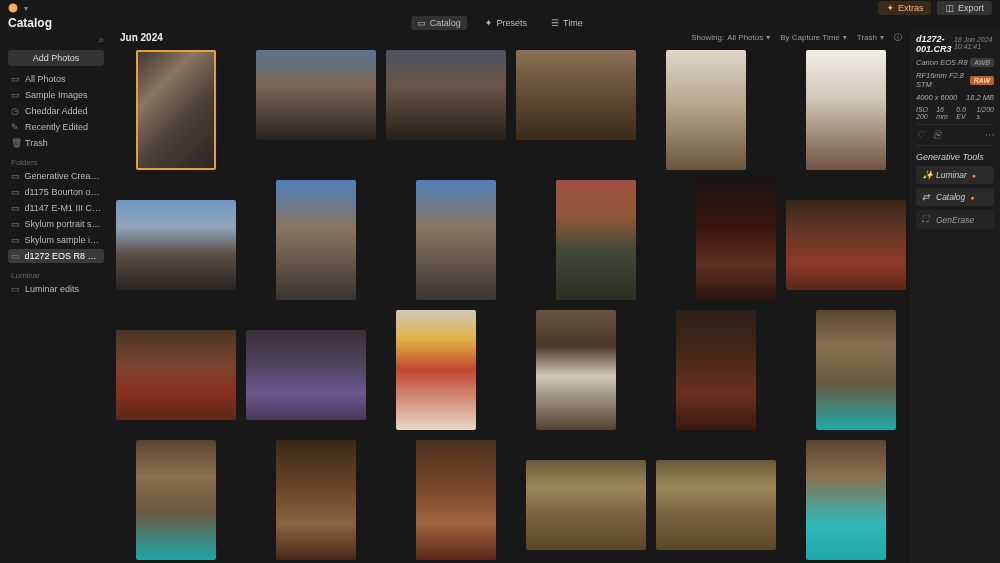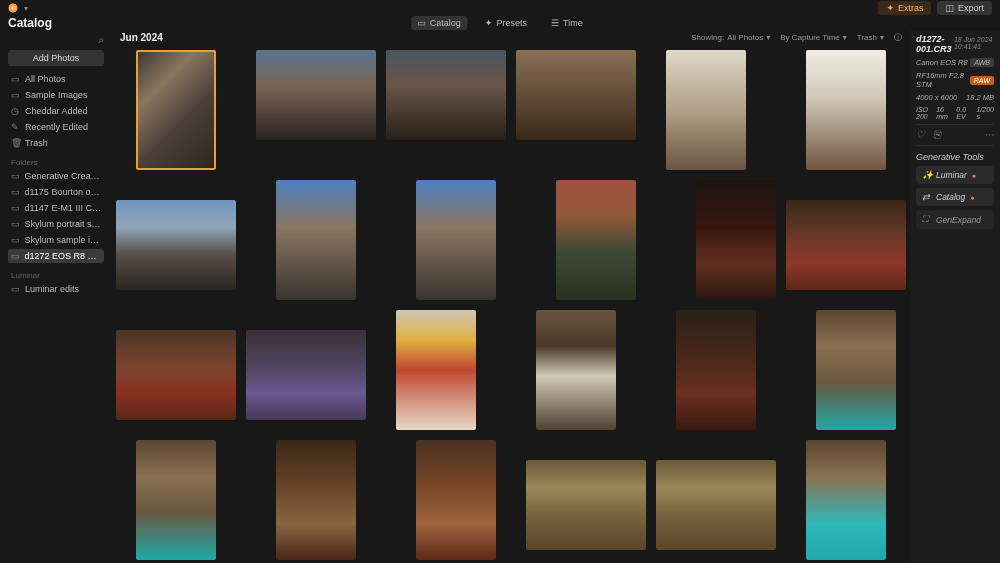--- a/index.html
+++ b/index.html
@@ -291,16 +291,16 @@
       <span>Luminar</span>
         <span class="sup">●</span>
     </div>
     <div class="tool-btn">
       <span class="tool-ic">⇄</span>
       <span>Catalog</span>
         <span class="sup">●</span>
     </div>
     <div class="tool-btn dim">
       <span class="tool-ic">⛶</span>
-      <span>GenExpand</span>
+      <span>GenErase</span>
     </div>
   </div>
 </div>
 
 </body></html>

